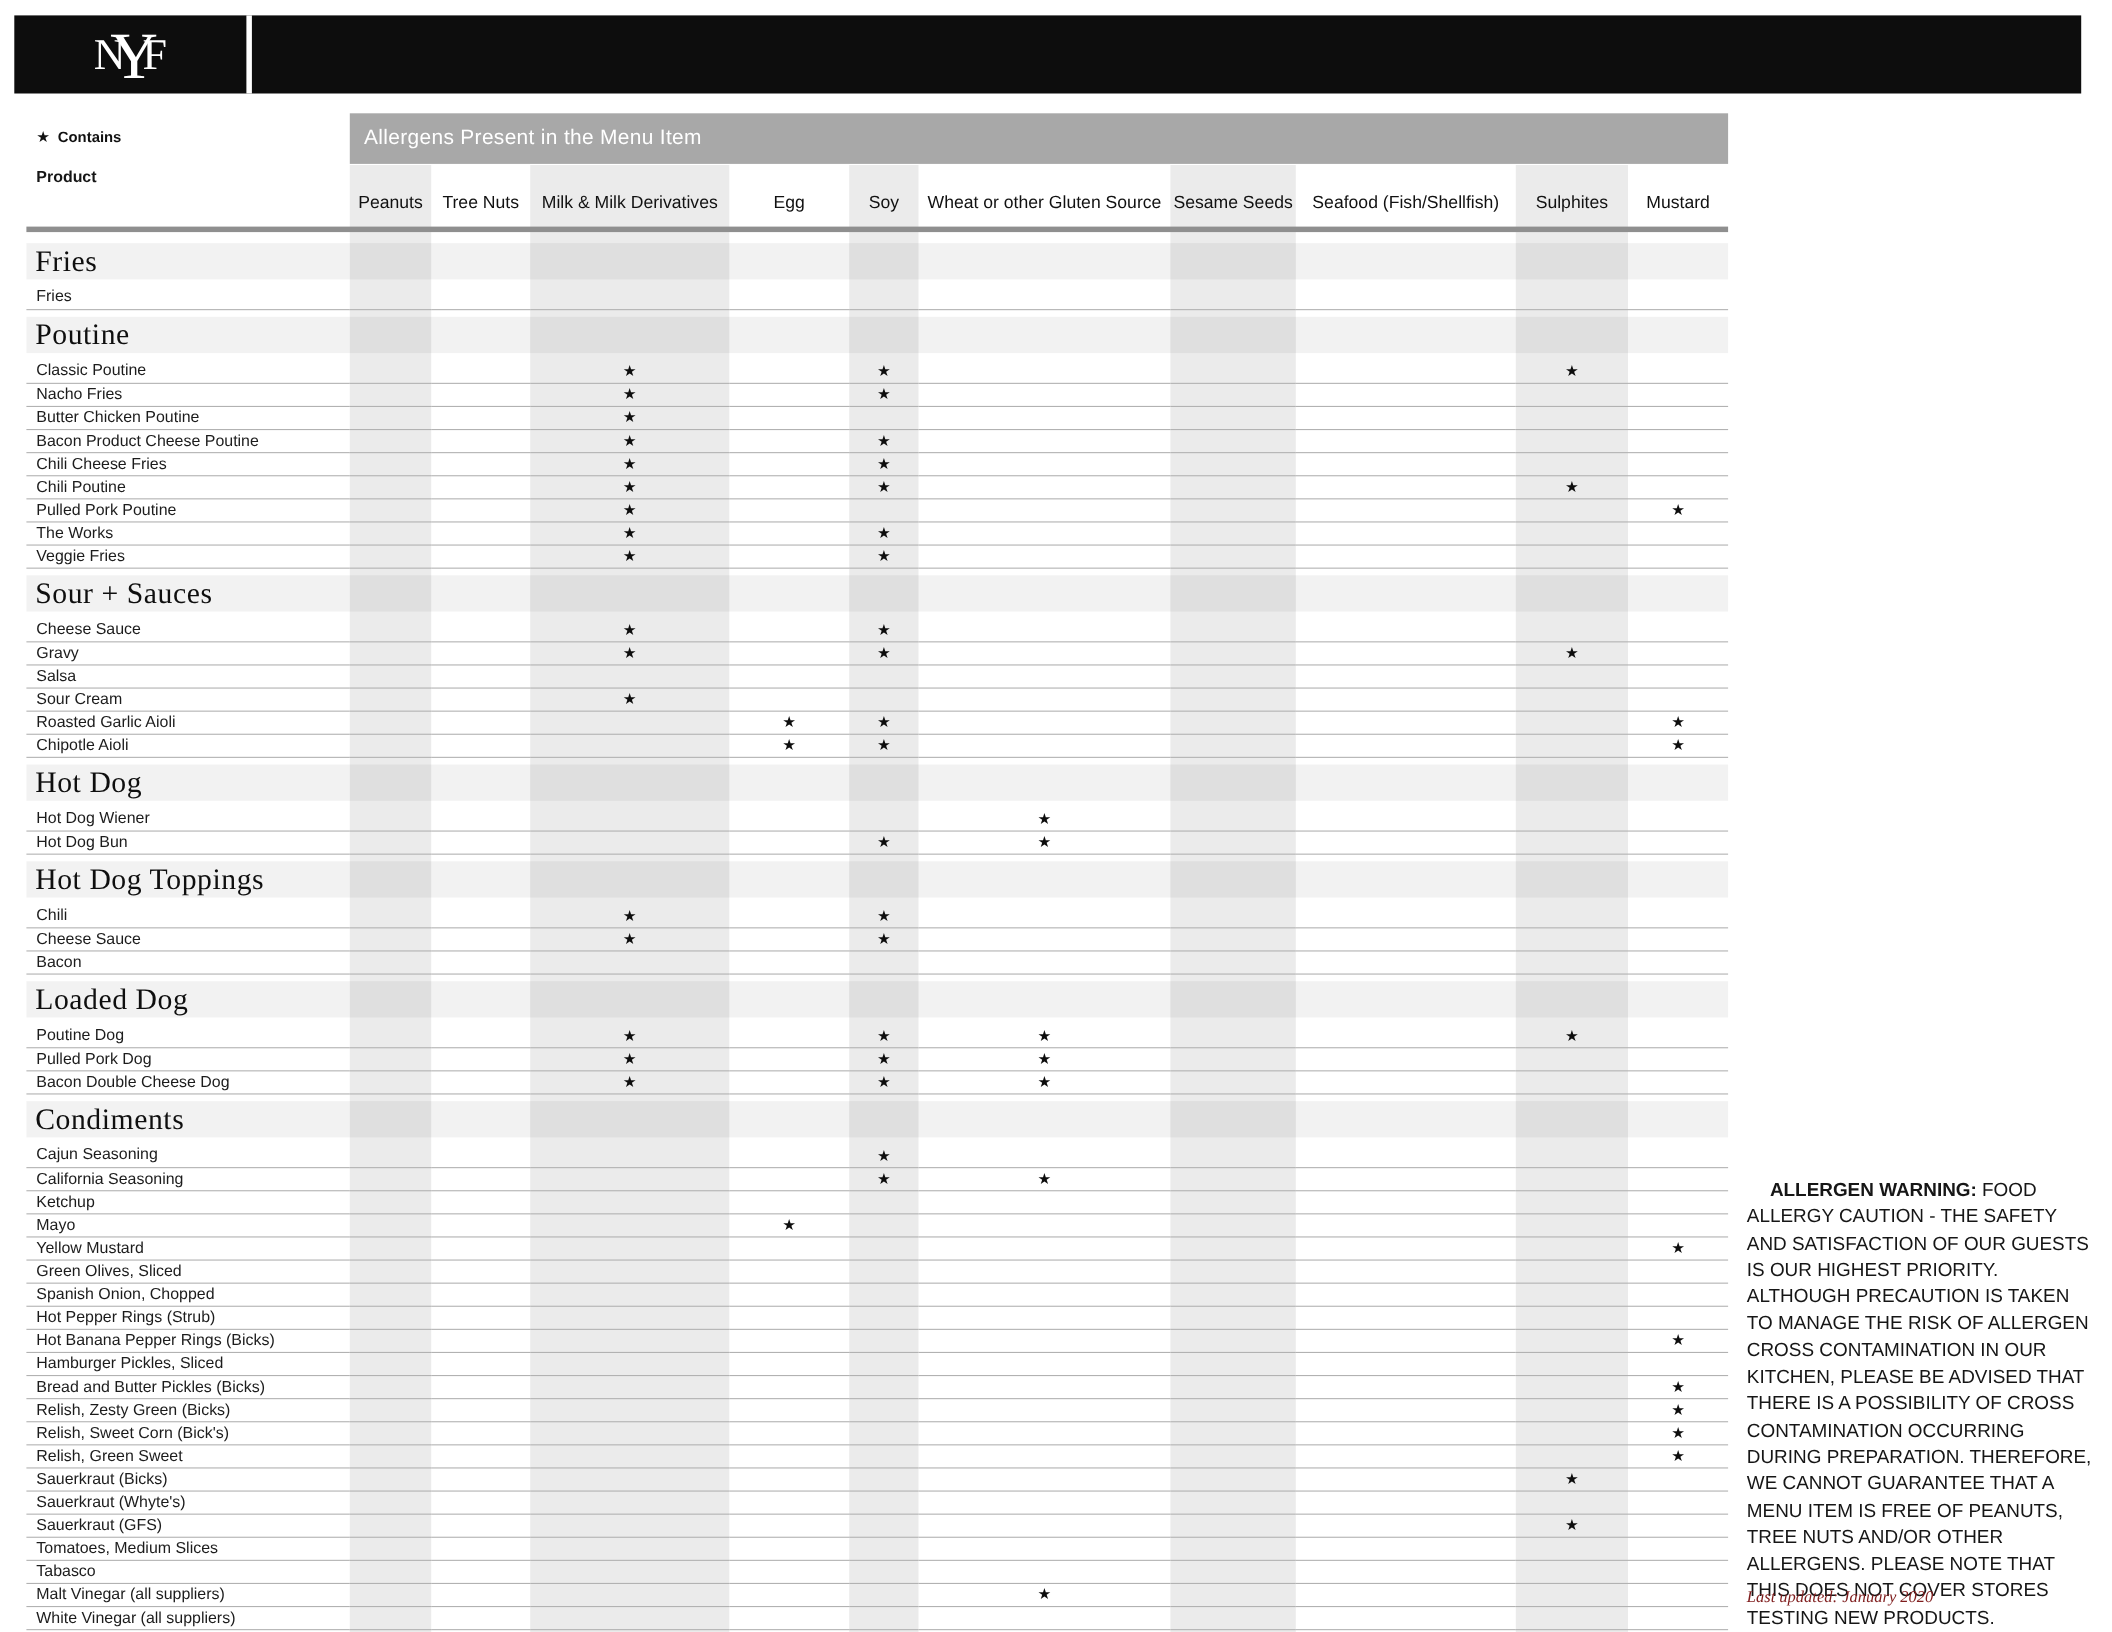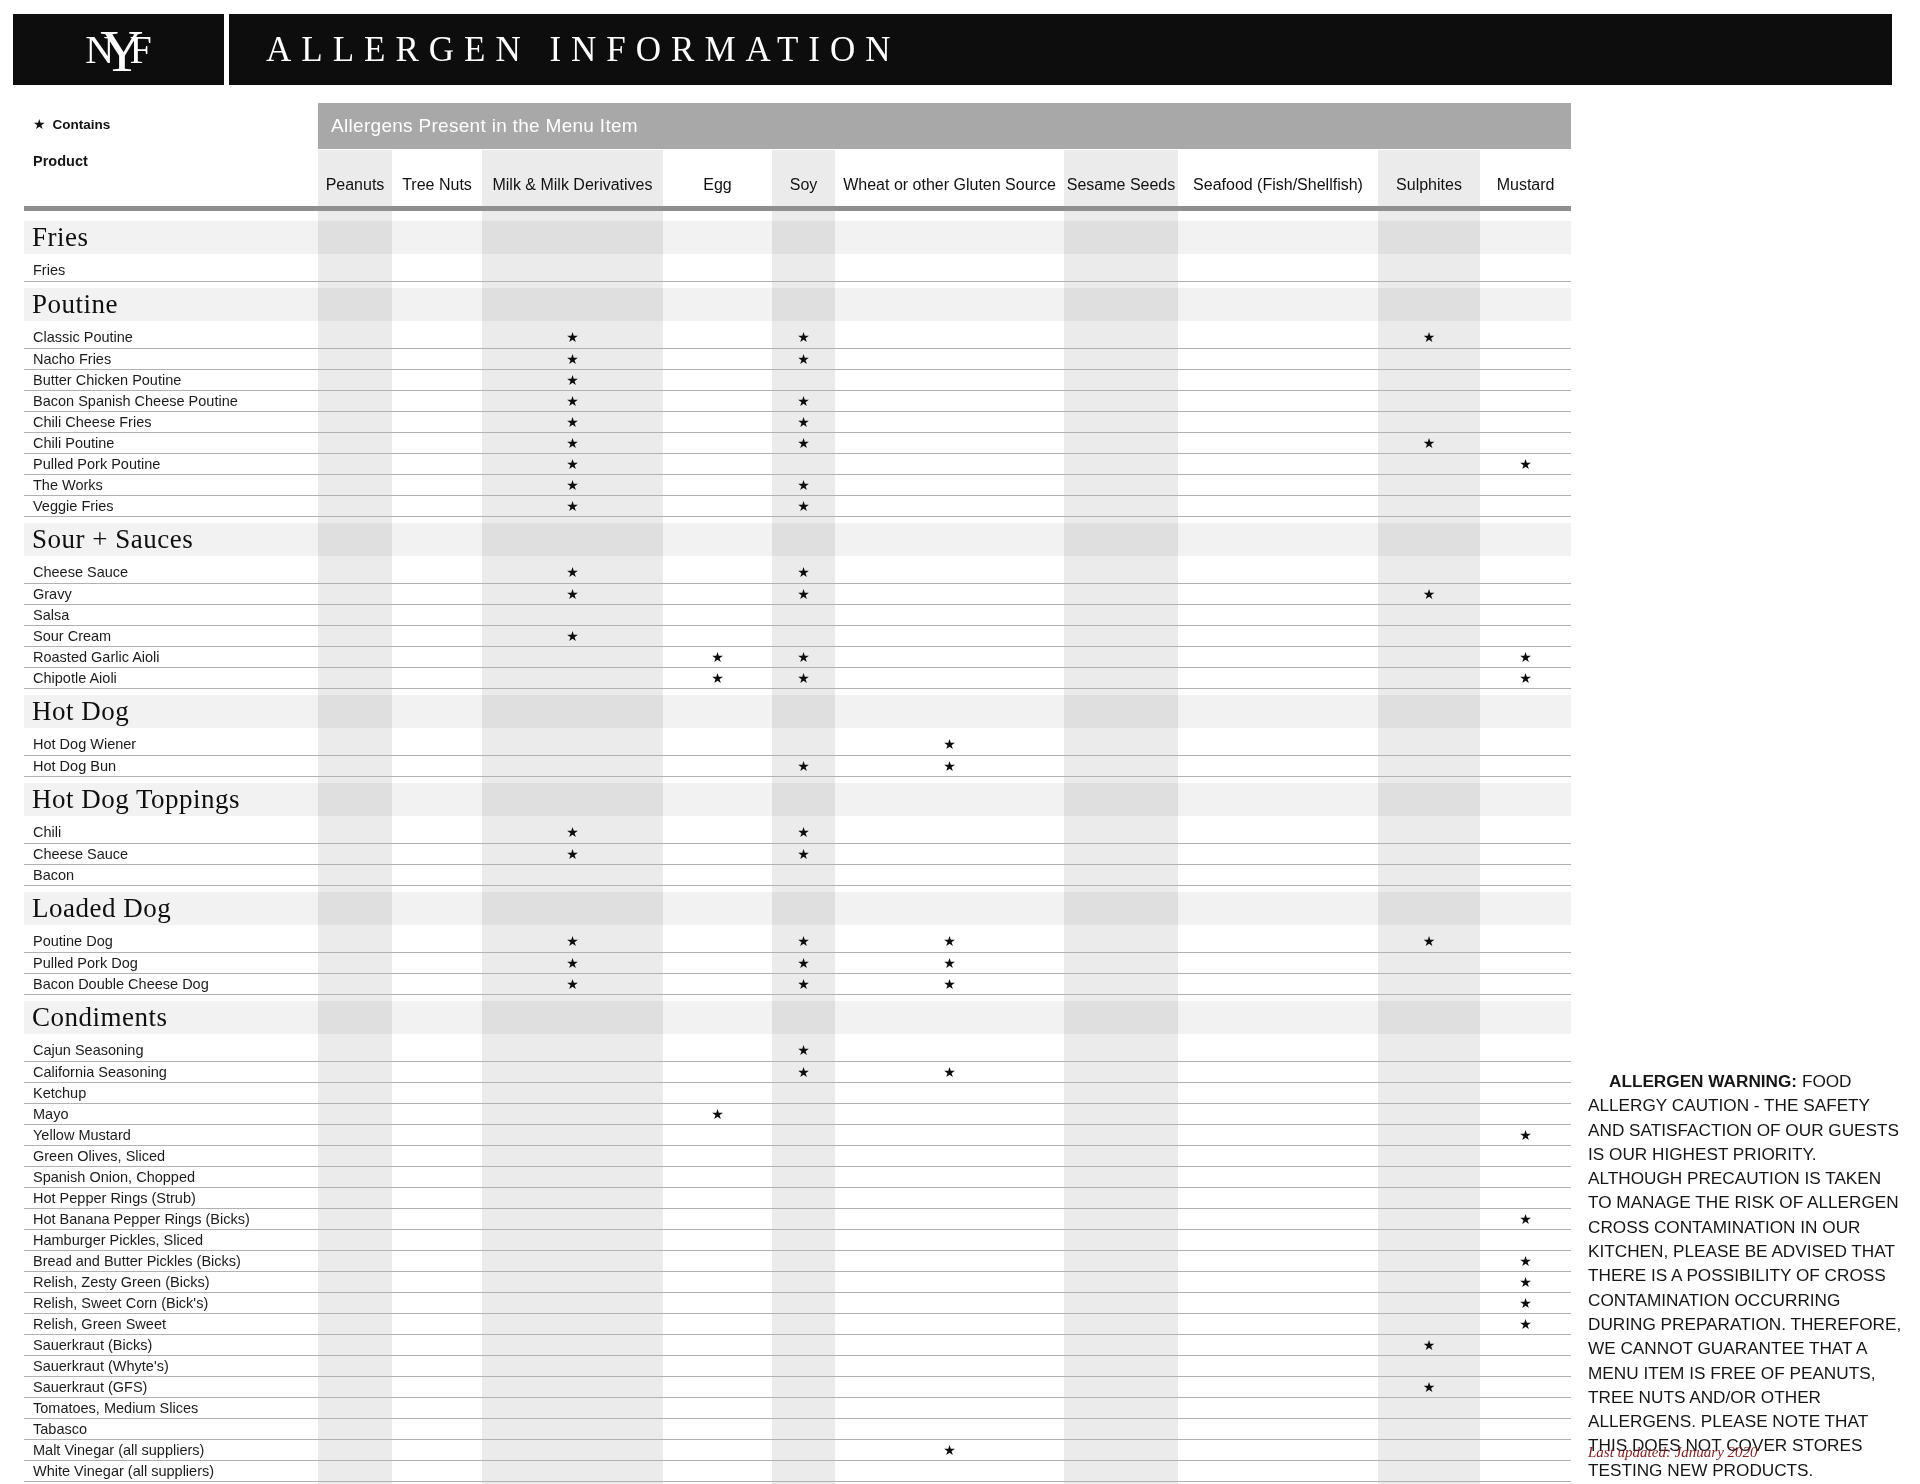--- a/index.html
+++ b/index.html
@@ -54,23 +54,20 @@
 </head>
 <body>
 
 <div class="topbar">
   <div class="logo-box">
     <span class="monogram">
       <span class="lN">N</span>
         <span class="lY">Y</span>
         <span class="lF">F</span>
     </span>
-  </div>
-  <div class="title-box">
-    <span class="page-title">ALLERGEN INFORMATION</span>
   </div>
 </div>
 
 <div class="table-wrap">
   <div id="stripes">
       <div class="stripe" style="left: 294px; width: 74px;"></div>
       <div class="stripe" style="left: 458px; width: 181px;"></div>
       <div class="stripe" style="left: 748px; width: 63px;"></div>
       <div class="stripe" style="left: 1040px; width: 114px;"></div>
       <div class="stripe" style="left: 1354px; width: 102px;"></div>
@@ -185,21 +182,21 @@
           <td class="mark">★</td>
           <td class="mark"></td>
           <td class="mark"></td>
           <td class="mark"></td>
           <td class="mark"></td>
           <td class="mark"></td>
           <td class="mark"></td>
           <td class="mark"></td>
         </tr>
         <tr class="data-row">
-          <td class="pname">Bacon Spanish Cheese Poutine</td>
+          <td class="pname">Bacon Product Cheese Poutine</td>
           <td class="mark"></td>
           <td class="mark"></td>
           <td class="mark">★</td>
           <td class="mark"></td>
           <td class="mark">★</td>
           <td class="mark"></td>
           <td class="mark"></td>
           <td class="mark"></td>
           <td class="mark"></td>
           <td class="mark"></td>

